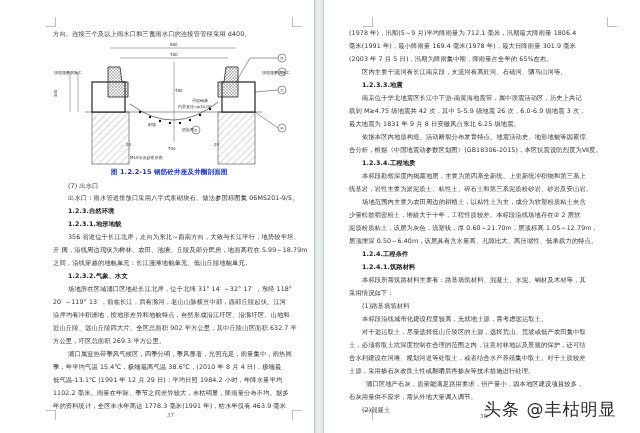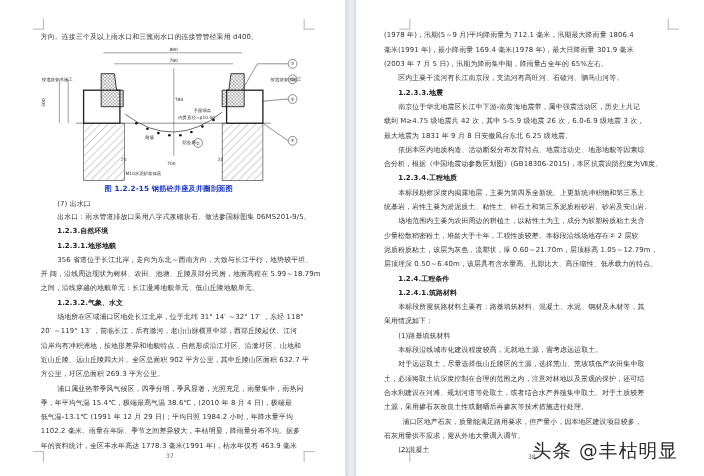--- a/index.html
+++ b/index.html
@@ -6,21 +6,21 @@
   body {
     width: 640px; height: 433px; overflow: hidden;
     background: #ffffff;
     font-family: "DejaVu Sans", "Liberation Sans", sans-serif;
     position: relative;
   }
   .page {
     position: absolute; top: 0; height: 433px; background: #ffffff;
     overflow: hidden;
   }
-  #page-left { left: 0; width: 314px; }
+  #page-left { left: 16px; width: 314px; }
   #page-right { left: 324px; width: 316px; }
   .gutter {
     position: absolute; left: 314px; top: 0; width: 10px; height: 433px;
     background: linear-gradient(to right, #cfd8dc 0, #e4ebee 2px, #e9eeef 50%, #dfe7ea 100%);
     border-left: 1px solid #c9d1d4; border-right: 1px solid #c9d1d4;
     box-sizing: border-box;
   }
   .corner { position: absolute; width: 9px; height: 9px; border-color: #bdbdbd; border-style: solid; border-width: 0; }
   .c-tl { border-right-width: 1px; border-bottom-width: 1px; }
   .c-tr { border-left-width: 1px; border-bottom-width: 1px; }

